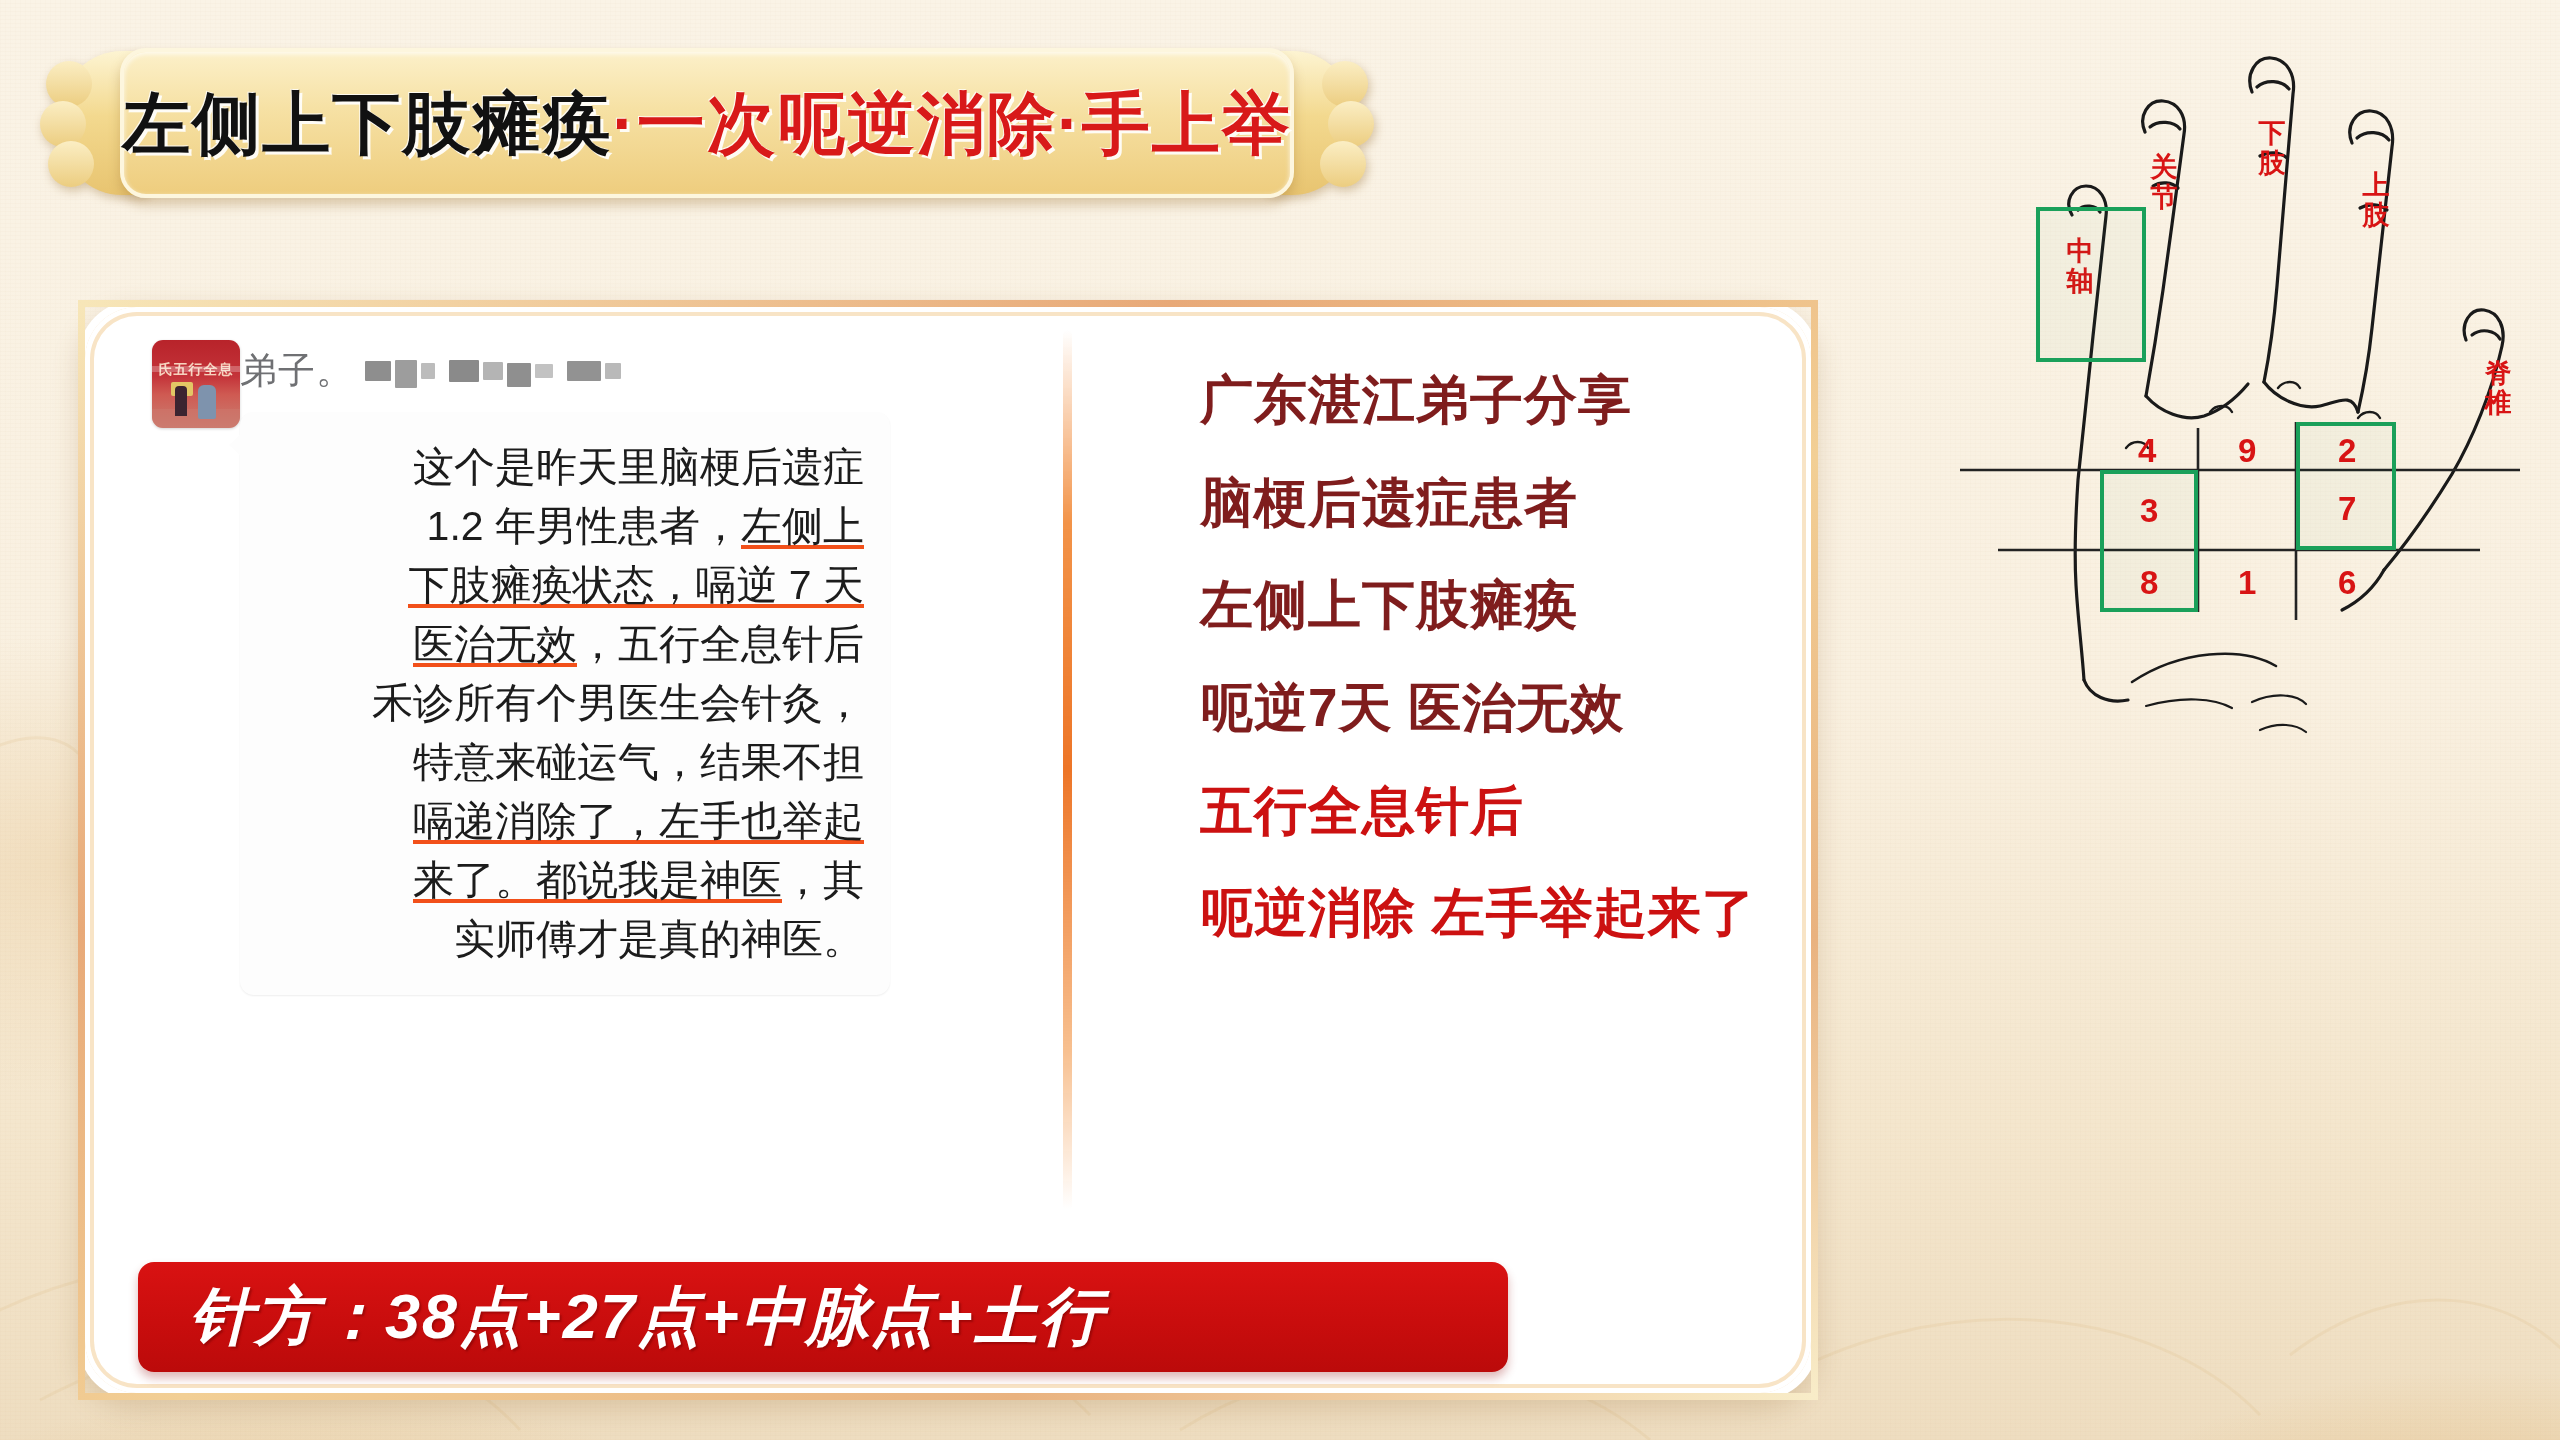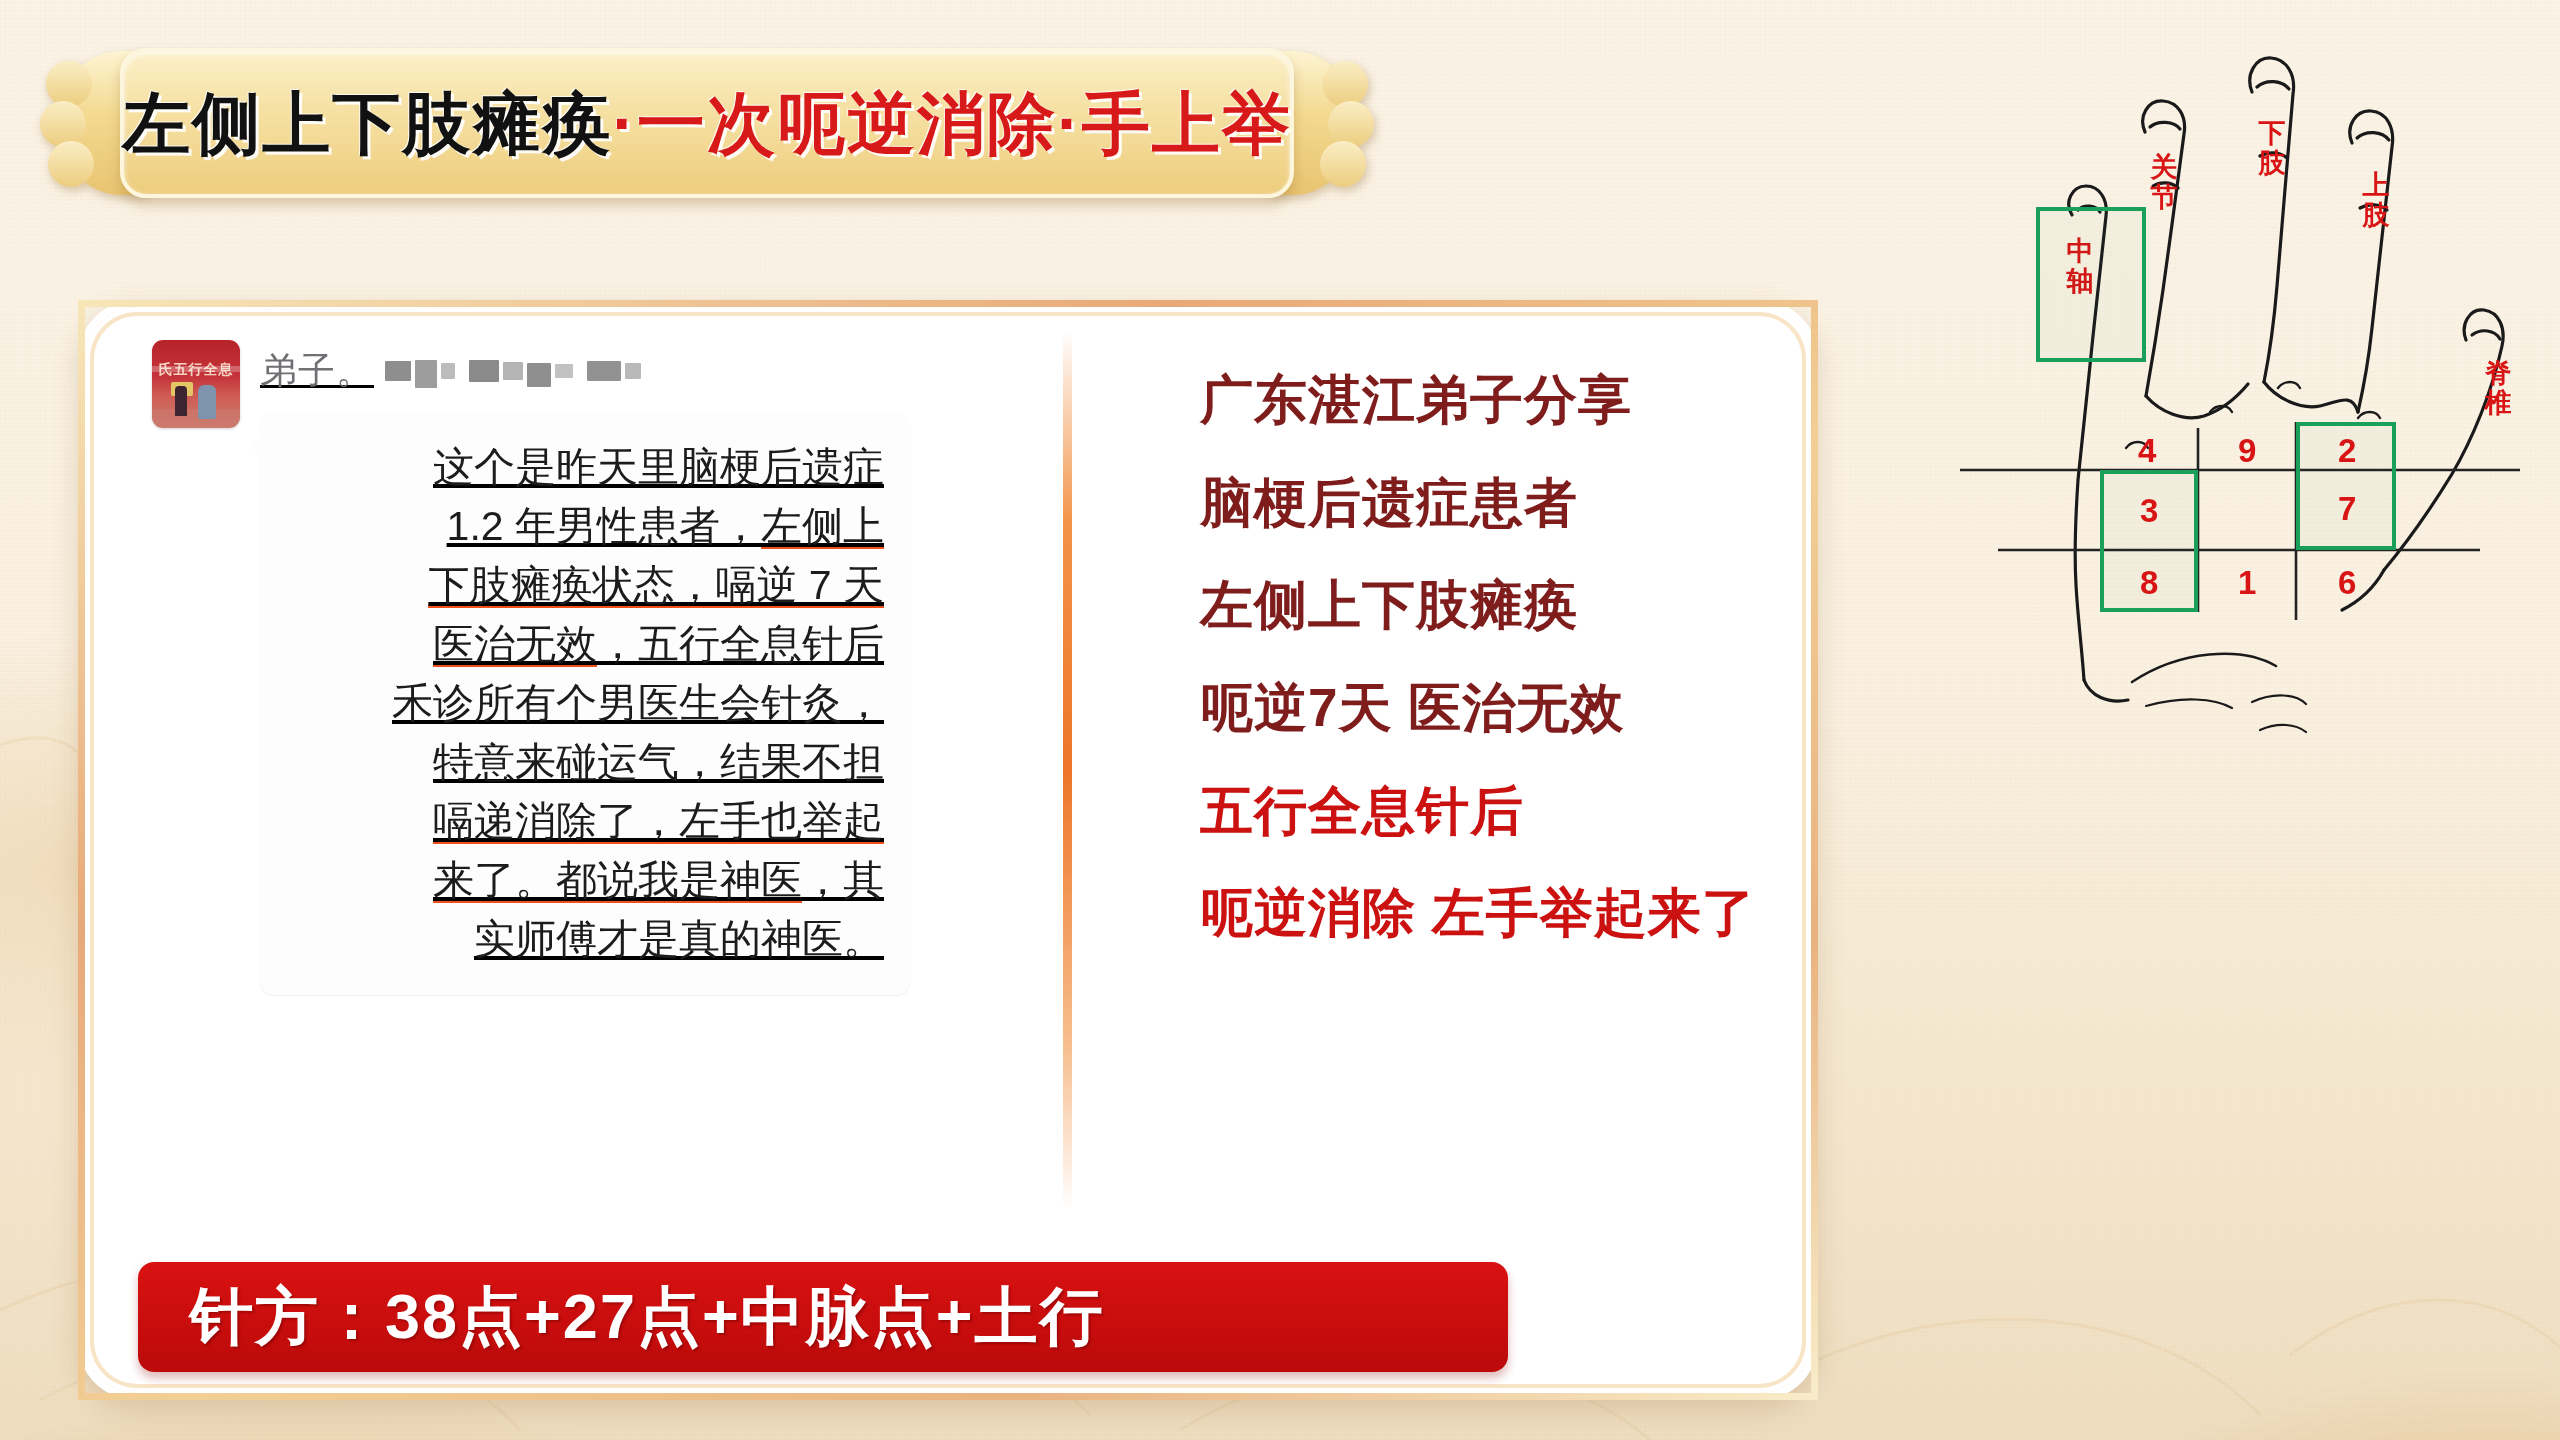--- a/index.html
+++ b/index.html
@@ -78,21 +78,21 @@
   
   #column-divider{
     position:absolute; left:1063px; top:330px; width:9px; height:880px;
     background:linear-gradient(180deg, rgba(245,170,90,0) 0%, rgba(240,128,40,.85) 22%, rgba(236,110,28,.95) 50%, rgba(242,150,70,.6) 82%, rgba(245,180,110,0) 100%);
     border-radius:6px;
     filter:blur(.6px);
   }
 
   
   #chat-block{ position:absolute; left:152px; top:340px; width:830px; }
-  #chat-row{ display:flex; gap:20px; align-items:flex-start;text-decoration:underline; }
+  #chat-row{ display:flex; align-items:flex-start; }
   #chat-avatar{
     width:88px; height:88px; border-radius:11px; flex:0 0 88px;
     position:relative; overflow:hidden;
     background:linear-gradient(180deg,#b8232a 0%,#c4343a 42%,#cf5a52 62%,#c97f72 100%);
     box-shadow:0 1px 3px rgba(0,0,0,.18);
   }
   #chat-avatar .ava-band{ position:absolute; left:0; right:0; top:30%; height:6px; background:rgba(255,255,255,.25); }
   #chat-avatar .ava-txt{
     position:absolute; left:2px; right:2px; top:24%;
     text-align:center; font-size:14px; font-weight:bold; color:rgba(255,240,215,.85);
@@ -144,21 +144,21 @@
   }
   .rc-line.blk{ color:#7f1d1d; }
   .rc-line.red{ color:#cc1111; }
 
   
   #prescription-banner{
     position:absolute; left:138px; top:1262px; width:1370px; height:110px;
     background:linear-gradient(180deg,#d91212 0%,#c90d0d 55%,#bb0a0a 100%);
     border-radius:16px;
     box-shadow:0 6px 10px rgba(150,20,20,.3);
-    display:flex; align-items:center;
+    display:flex; align-items:center;font-style:italic;
   }
   #prescription-text{
     color:#ffffff; font-size:63px; font-weight:bold; letter-spacing:2px;
     margin-left:52px; white-space:nowrap;
     text-shadow:2px 2px 2px rgba(110,0,0,.45);
   }
 
   
   #hand-diagram{ position:absolute; left:1960px; top:40px; width:600px; height:760px; }
   #hand-svg{ position:absolute; inset:0; }

